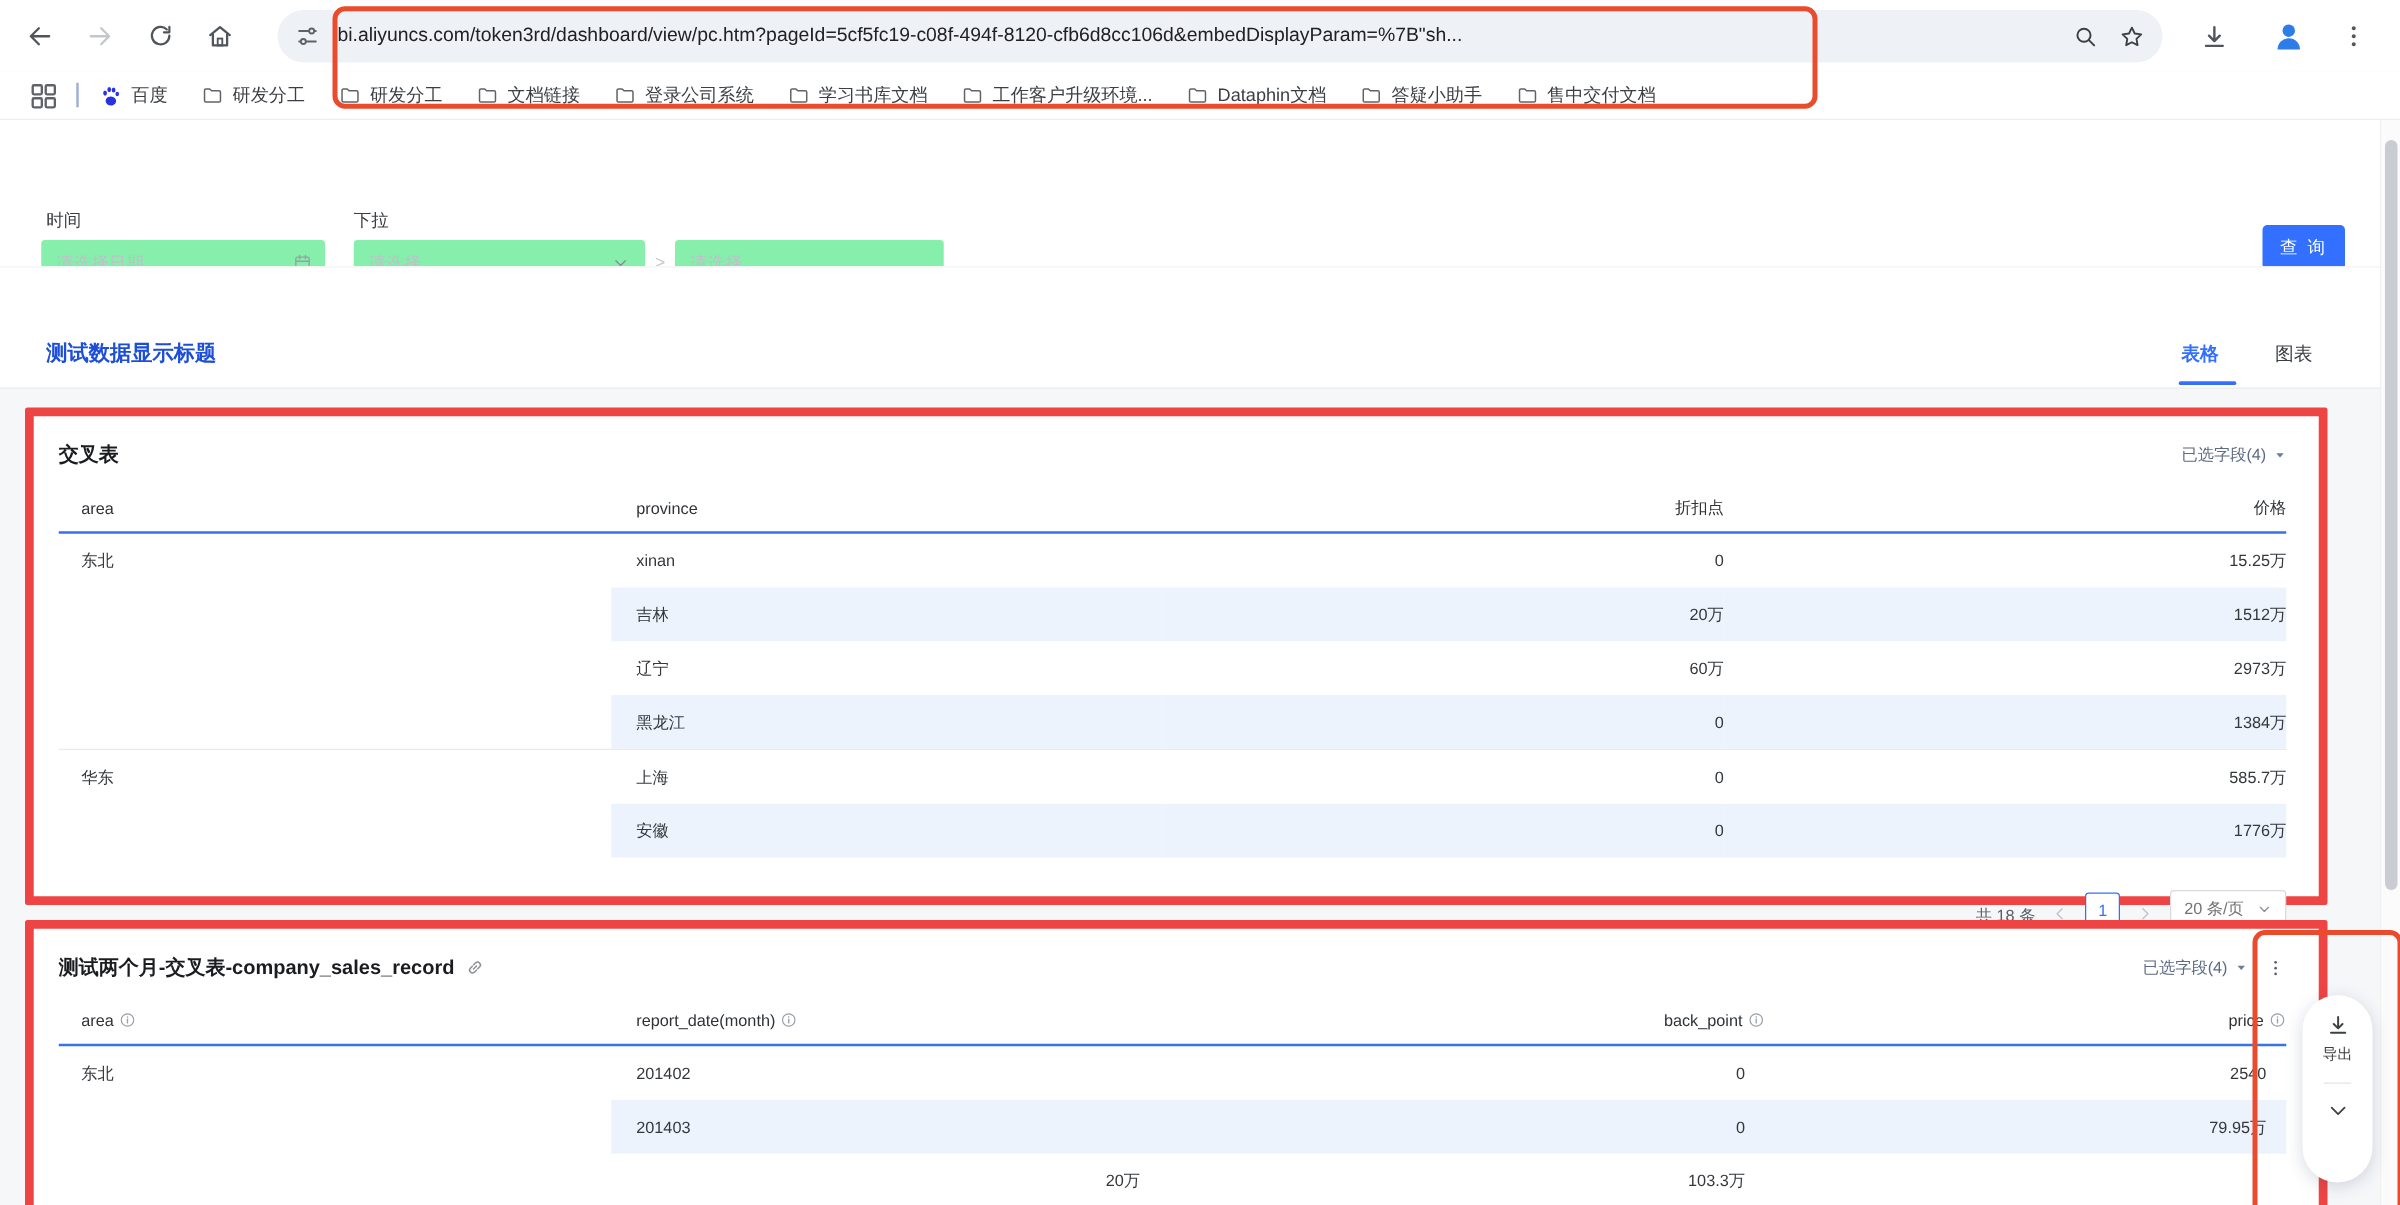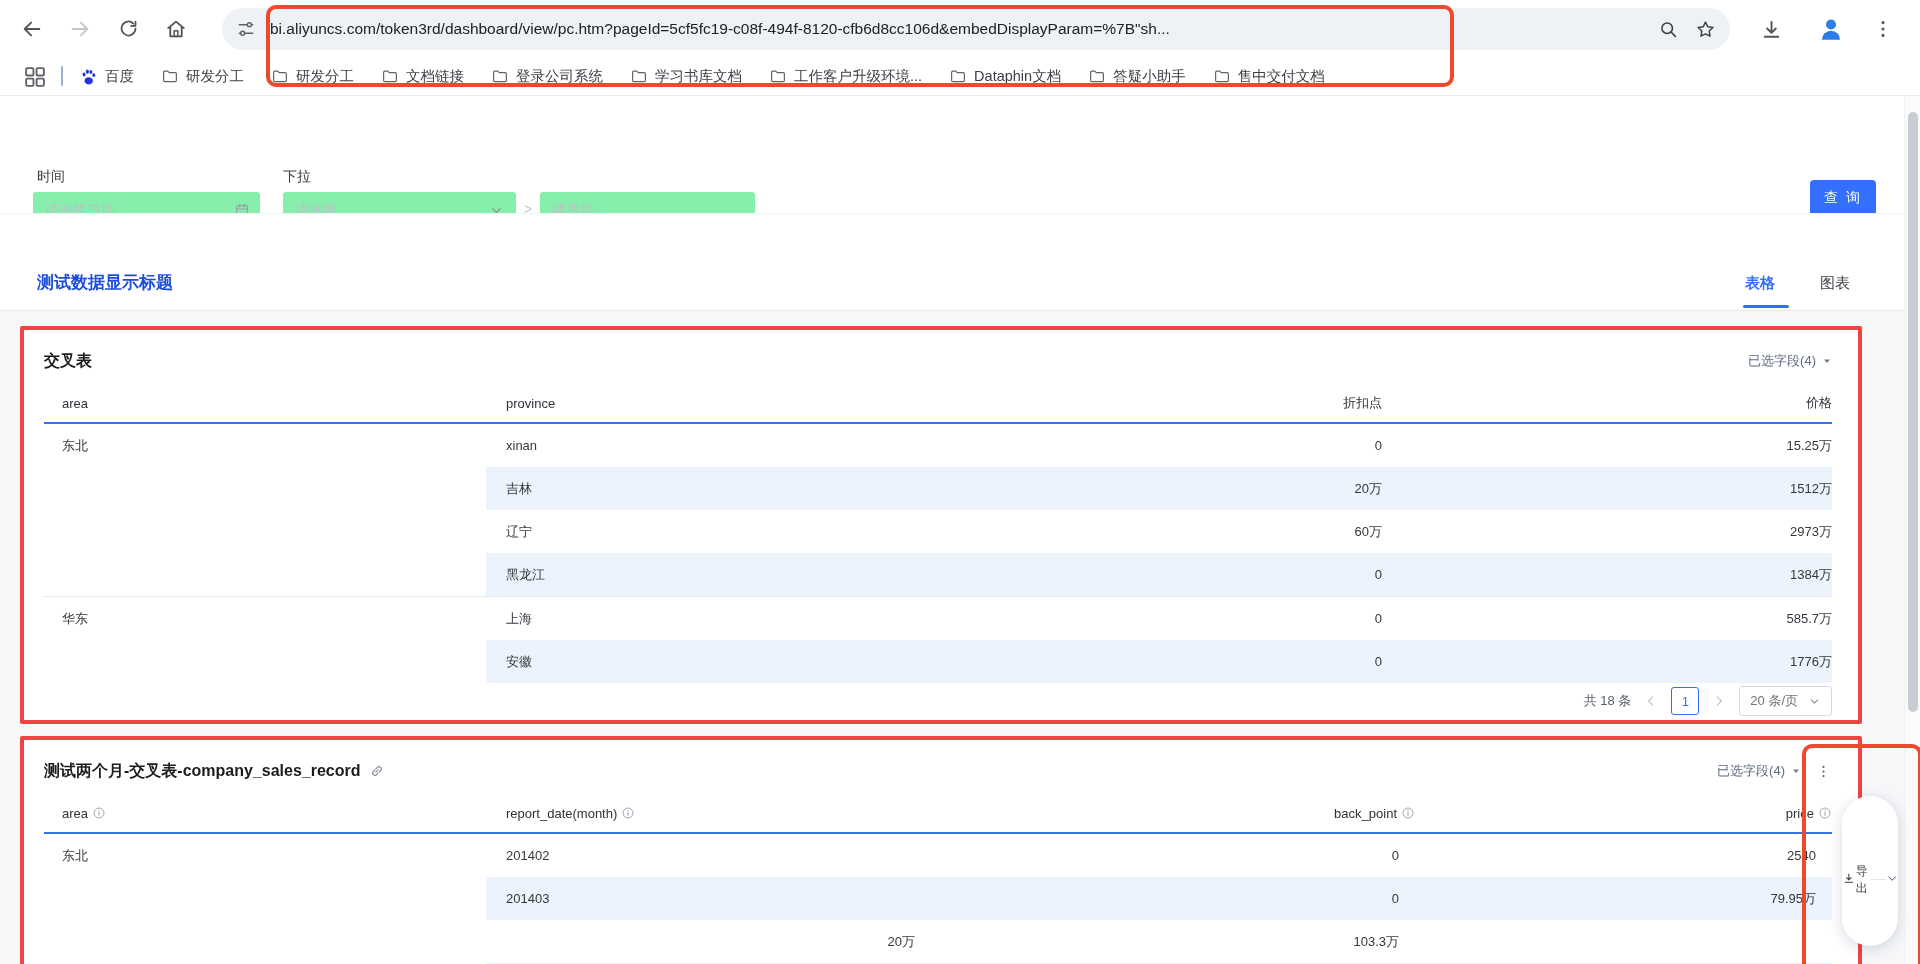--- a/index.html
+++ b/index.html
@@ -34,46 +34,46 @@
   .gt-sep{position:absolute;left:524px;top:105px;font-size:14px;color:#c3c7cc}
   .query-btn{position:absolute;left:1810px;top:84px;width:66px;height:36px;background:#3370ff;border:none;border-radius:4px;color:#fff;font-size:14px;letter-spacing:2px;font-family:inherit;cursor:pointer}
   
   .section-band{position:absolute;top:213px;left:0;width:1920px;height:98px;background:#fff;border-top:1px solid #f2f3f5;border-bottom:1px solid #e7e9ec;box-sizing:border-box;z-index:5}
   .section-title{position:absolute;left:37px;top:57px;font-size:17px;font-weight:bold;color:#1d4ed8}
   .tab{position:absolute;top:60px;font-size:15px;cursor:pointer}
   .tab.active{color:#3370ff;font-weight:bold}
   .tab.inactive{color:#3a3e44}
   .tab-underline{position:absolute;left:1743px;top:91px;width:46px;height:3px;border-radius:2px;background:#3370ff}
   
-  .card{position:absolute;left:20px;width:1842px;background:#fff;border:4px solid #ef4444;border-radius:2px;box-sizing:border-box;padding:0 26px 0 20px}
+  .card{position:absolute;left:20px;width:1842px;background:#fff;border:7px solid #ef4444;border-radius:2px;box-sizing:border-box;padding:0 26px 0 20px}
   #card1{top:326px;height:398px}
   #card2{top:736px;height:300px}
   .card-head{display:flex;justify-content:space-between;align-items:center;padding-top:16px;height:30px}
   .card-title{font-size:16px;font-weight:bold;color:#1b1c1f;display:flex;align-items:center;gap:8px}
   .head-right{display:flex;align-items:center;gap:14px}
   .fields{display:flex;align-items:center;gap:6px;color:#5d6b85;font-size:13px;cursor:pointer}
   .t-head{display:grid;height:38px;margin-top:8px;border-bottom:2px solid #3672e8;font-size:13px;color:#2f3338}
   .grid1{grid-template-columns:442px 1fr 450px 450px}
   .grid2{grid-template-columns:442px 1fr 484px 417px}
   .t-row{display:grid;height:43px;font-size:13px;color:#34383d}
   .cell{display:flex;align-items:center;box-sizing:border-box}
   .c1{padding-left:18px}
   .c2{padding-left:20px}
   .c3,.c4{justify-content:flex-end}
   #card2 .t-row .c3,#card2 .t-row .c4{padding-right:16px}
   .t-row.striped .c2,.t-row.striped .c3,.t-row.striped .c4{background:#edf3fc}
   .t-row.group-start{border-top:1px solid #eaeaea}
   .hcell{display:flex;align-items:center;gap:4px}
   
-  .pager{display:flex;justify-content:flex-end;align-items:center;gap:9px;margin-top:3px;font-size:13px;color:#596069}
+  .pager{display:flex;justify-content:flex-end;align-items:flex-end;gap:9px;margin-top:26px;font-size:13px;color:#596069}
   .pg-chev{width:22px;height:22px;display:flex;align-items:center;justify-content:center;cursor:pointer}
   .page-box{min-width:26px;height:26px;border:1px solid #3370ff;color:#3370ff;display:flex;align-items:center;justify-content:center;border-radius:3px;background:#fff;cursor:pointer}
   .size-select{height:28px;border:1px solid #d7dade;border-radius:3px;display:flex;align-items:center;gap:10px;padding:0 10px;color:#737373;cursor:pointer;background:#fff}
   
-  .export-pill{position:absolute;left:1842px;top:796px;width:56px;height:150px;background:#fff;border-radius:28px;box-shadow:0 3px 14px rgba(30,50,90,.18);z-index:40;display:flex;flex-direction:row;align-items:center;padding-top:14px;box-sizing:border-box}
+  .export-pill{position:absolute;left:1842px;top:796px;width:56px;height:150px;background:#fff;border-radius:28px;box-shadow:0 3px 14px rgba(30,50,90,.18);z-index:40;display:flex;flex-direction:column;align-items:center;padding-top:14px;box-sizing:border-box}
   .pill-label{font-size:12px;color:#3c4043;margin-top:4px}
   .pill-divider{width:22px;height:1px;background:#e3e5e8;margin:14px 0 12px 0}
   
   .anno{position:absolute;border:4px solid #eb4b2d;border-radius:10px;z-index:60;pointer-events:none}
   #anno-url{left:266px;top:5px;width:1180px;height:74px}
   #anno-export{left:1802px;top:744px;width:112px;height:240px}
   
   .scrollbar{position:absolute;right:0;top:96px;width:16px;height:868px;background:#fbfbfc;border-left:1px solid #f1f1f2;box-sizing:border-box;z-index:30}
   .scroll-thumb{position:absolute;left:3px;top:16px;width:10px;height:600px;background:#c9cdd3;border-radius:5px}
 </style>

